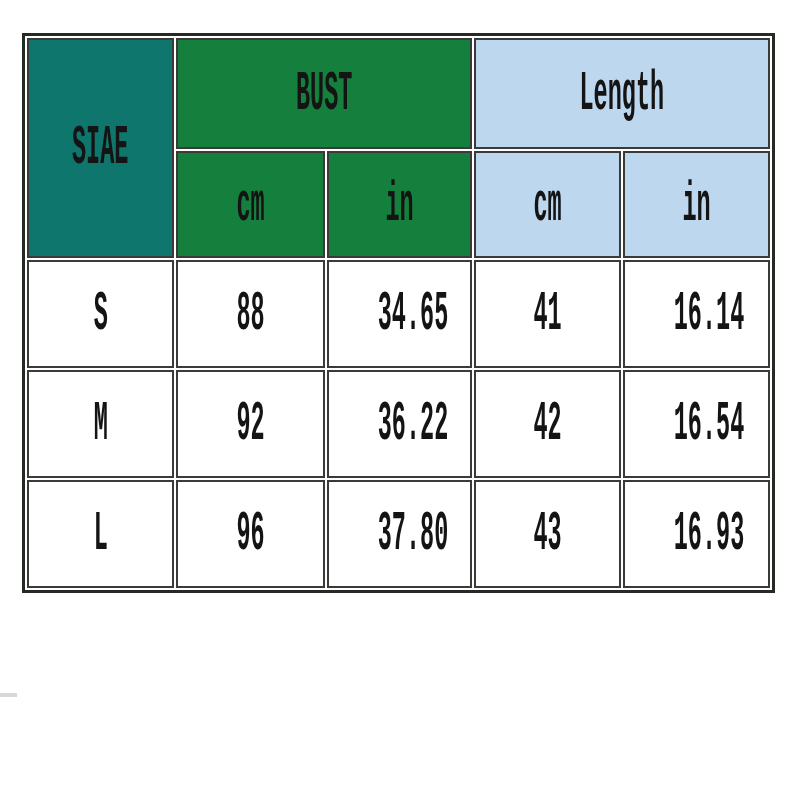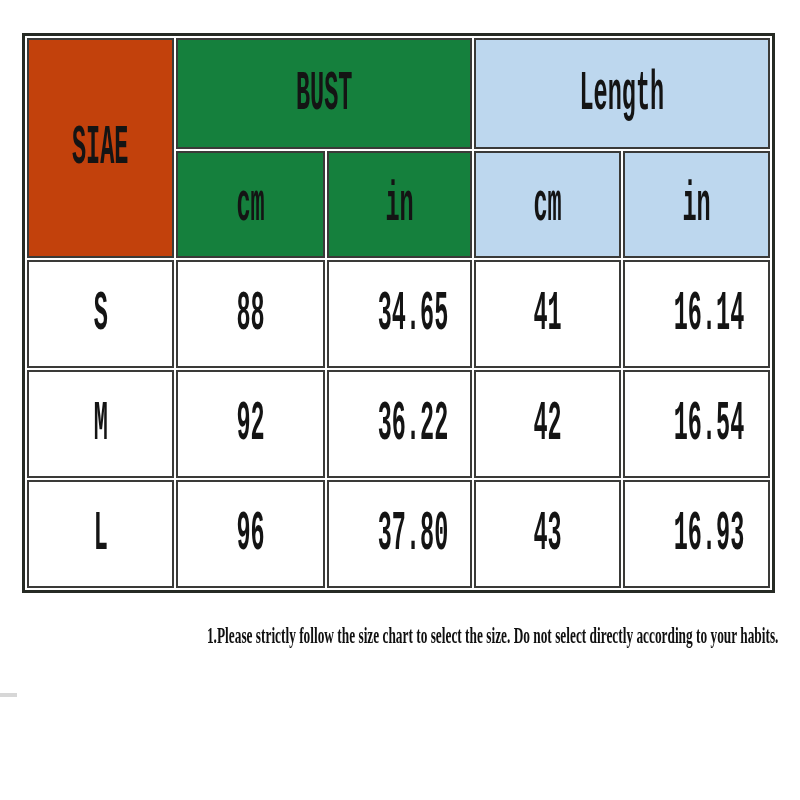--- a/index.html
+++ b/index.html
@@ -33,21 +33,21 @@
   table.size-chart td {
     border: 2px solid #3a3a38;
     text-align: center;
     vertical-align: middle;
     padding: 0;
     overflow: hidden;
   }
   tr.row-h1 { height: 110px; }
   tr.row-h2 { height: 106px; }
   tr.row-data { height: 107px; }
-  td.bg-size   { background: #c2410c; }
+  td.bg-size   { background: #0f766e; }
   td.bg-bust   { background: #15803d; }
   td.bg-length { background: #bdd7ee; margin-left: 28px; }
   td.bg-white  { background: #ffffff; }
   
   .t {
     display: inline-block;
     font-family: "Liberation Mono", monospace;
     font-weight: bold;
     font-size: 56px;
     color: #141414;
@@ -140,20 +140,17 @@
     <tr class="row-data">
       <td class="bg-white"><span class="t">L</span></td>
       <td class="bg-white"><span class="t">96</span></td>
       <td class="bg-white"><span class="t">37.80</span></td>
       <td class="bg-white"><span class="t">43</span></td>
       <td class="bg-white"><span class="t">16.93</span></td>
     </tr>
   </tbody>
     </table>
 
-  <div class="note note-1">
-    <span class="squeeze">1.Please strictly follow the size chart to select the size. Do not select directly according to your habits.</span>
-  </div>
 
 
   <div class="edge-artifact"></div>
 
 </div>
 
 </body></html>

